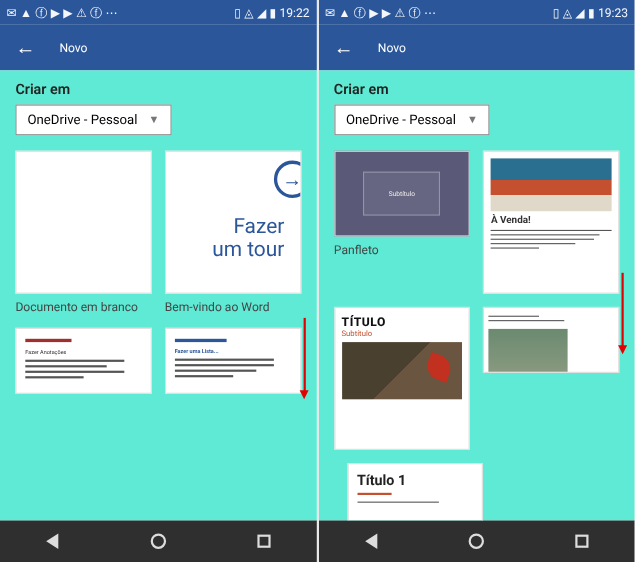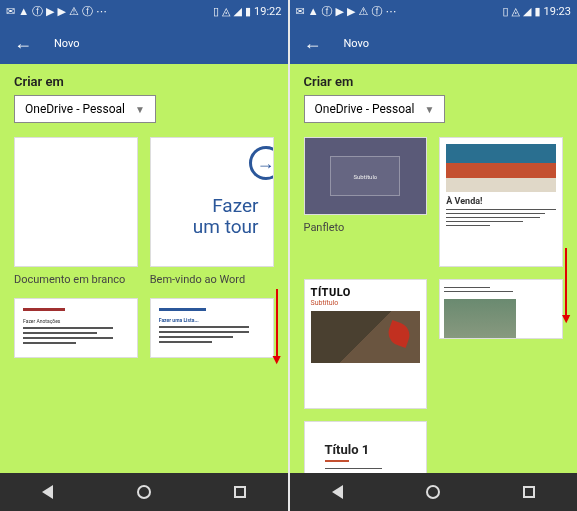--- a/index.html
+++ b/index.html
@@ -38,21 +38,21 @@
     color: #fff;
     display: flex;
     align-items: center;
     padding: 0 14px;
     gap: 22px;
   }
   .appbar-title { font-size: 11px; font-weight: 400; }
   .back-arrow { font-size: 18px; }
   .content {
     flex: 1;
-    background: #bef264;
+    background: #5eead4;
     overflow: hidden;
     position: relative;
     padding: 10px 14px;
   }
   .section-label {
     font-size: 13px;
     font-weight: 600;
     color: #222;
     margin-bottom: 6px;
   }
@@ -166,21 +166,21 @@
   .folheto-inner { width: 70px; height: 40px; background: rgba(255,255,255,.08); border:1px solid rgba(255,255,255,.3); display:flex;align-items:center;justify-content:center;}
   .folheto-inner span{ font-size:6px;color:#eee;}
   .panfleto-thumb { padding: 6px; }
   .panfleto-img { width: 100%; height: 48px; background: linear-gradient(#2a6f90 40%, #c45030 40%, #c45030 70%, #e0d8c8 70%); margin-bottom:4px;}
   .panfleto-title { font-size: 9px; font-weight: bold; color: #333; margin-bottom:2px;}
   .papel-thumb { padding: 6px; }
   .papel-title { font-size: 11px; font-weight: 800; color:#111; letter-spacing:.5px;}
   .papel-sub { font-size: 7px; color: #c45030; margin-bottom:4px;}
   .papel-img { width:100%; height: 52px; background: linear-gradient(135deg,#4a4030 50%, #6a5540 50%); position:relative;}
   .leaf { position:absolute; right:10px; top:12px; width:22px; height:22px; background:#c23020; border-radius: 0 60% 0 60%; transform: rotate(20deg);}
-  .titulo1-thumb { padding: 20px; }
+  .titulo1-thumb { padding: 8px; margin-left: 12px; }
   .titulo1-h { font-size: 13px; font-weight:700; color:#222; }
   .titulo1-bar { height:2px;width:30%;background:#c45030;margin:3px 0 6px;}
   .mini-img { width: 72px; height: 42px; background: linear-gradient(#6a8a70,#8a9a80); display:inline-block;}
 </style>
 </head>
 <body>
 
 <div class="phone">
   <div class="statusbar">
     <div class="status-left">

